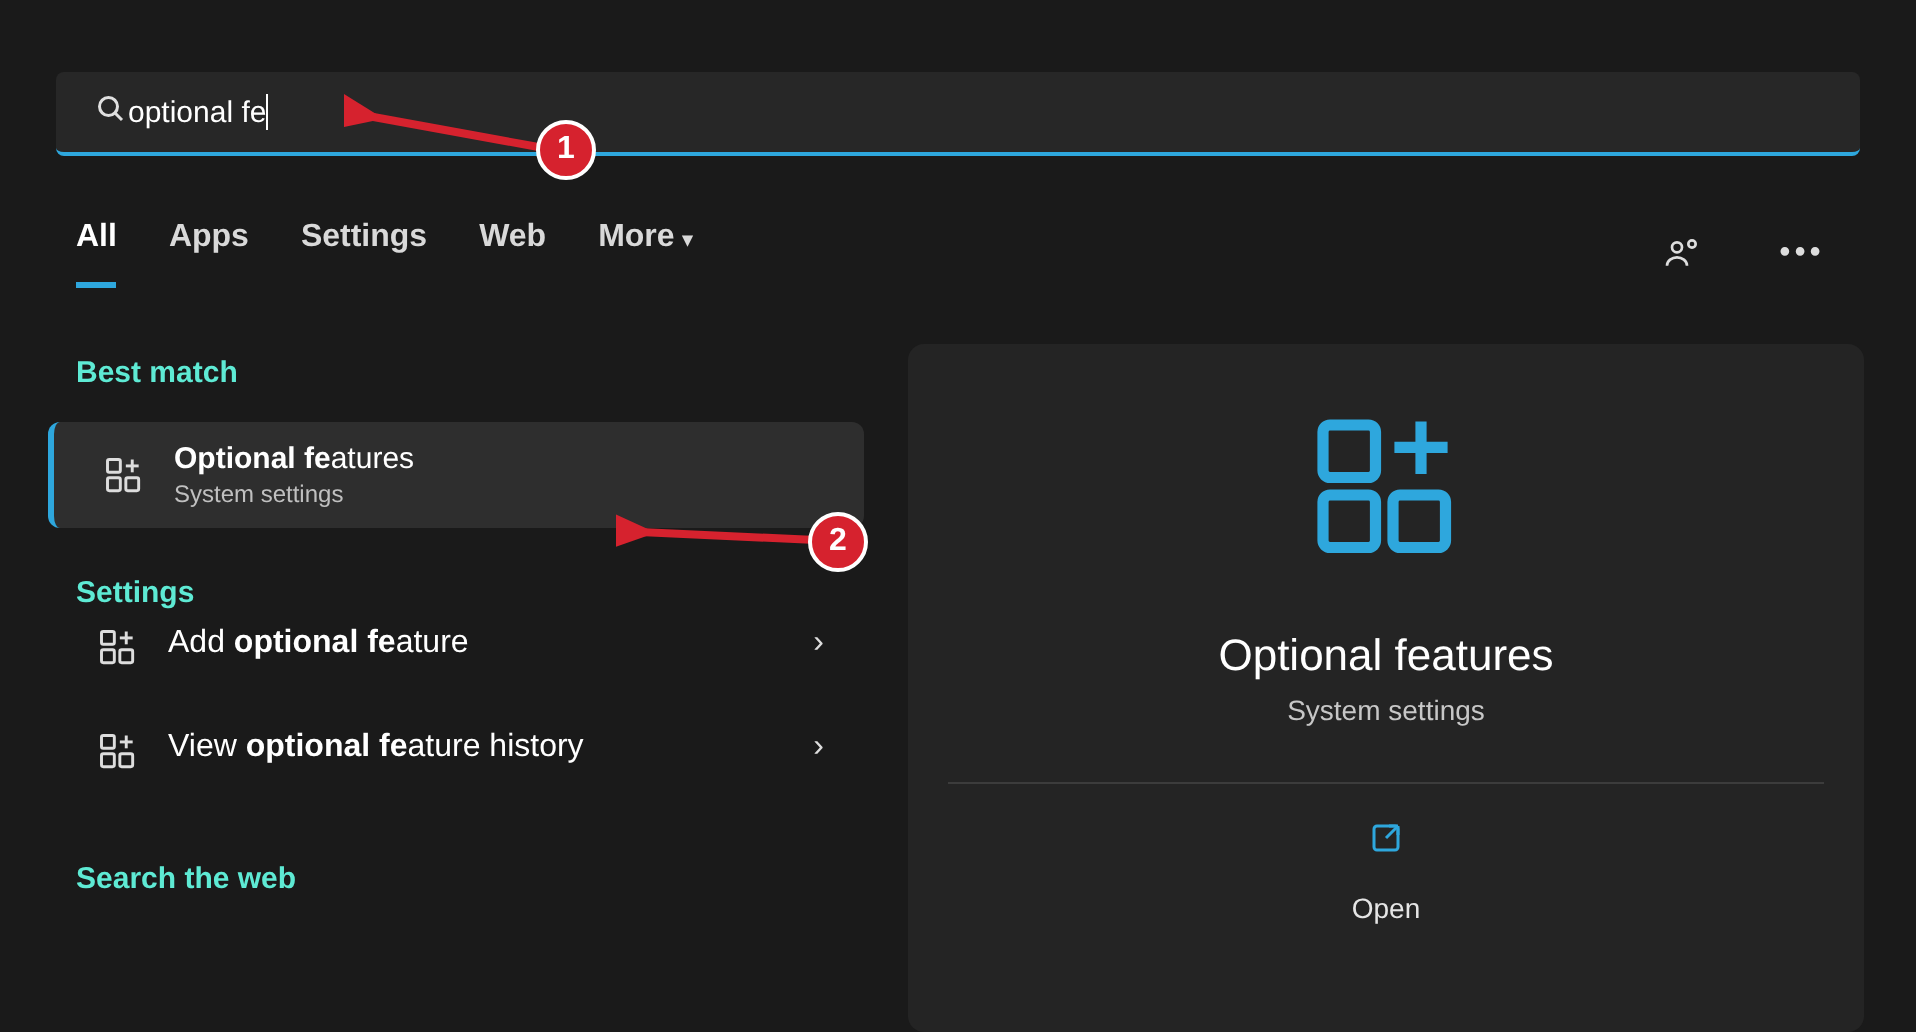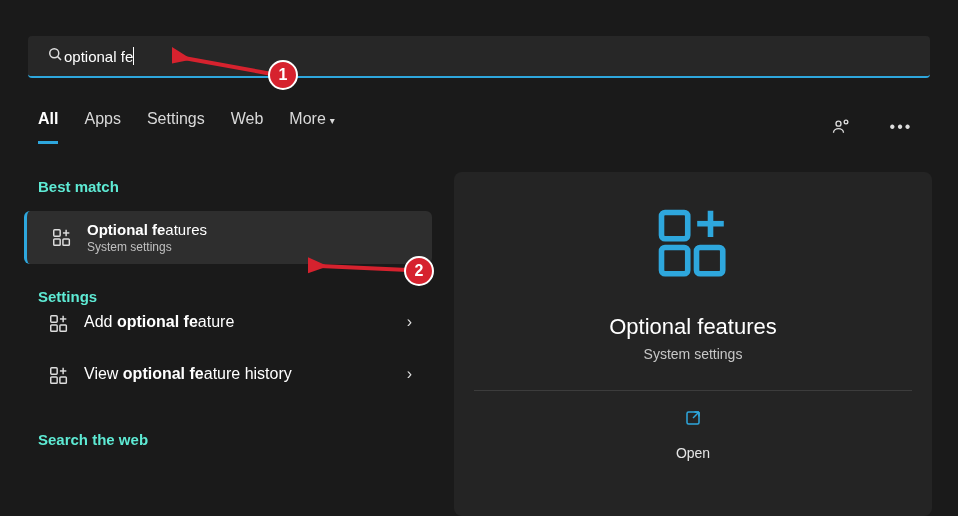--- a/index.html
+++ b/index.html
@@ -24,21 +24,21 @@
     .search-bar svg { width: 18px; height: 18px; stroke: #e0e0e0; }
     .cursor {
       display: inline-block; width: 1px; height: 18px;
       background: #fff; vertical-align: middle;
     }
     .tabs {
       position: absolute; top: 110px; left: 38px; right: 40px;
       display: flex; gap: 26px;
       font-size: 16px; color: #d9d9d9;
     }
-    .tab { padding-bottom: 10px; border-bottom: 3px solid transparent; cursor: pointer; }
+    .tab { padding-bottom: 10px; border-bottom: 3px solid transparent; cursor: pointer; font-weight: bold; }
     .tab.active { border-bottom-color: #2ea7dd; color: #fff; font-weight: 600; }
     .tab .chev { font-size: 10px; margin-left: 4px; }
     .tabs .spacer { flex: 1 }
     .tabs .icon-btn {
       width: 34px; height: 34px; border-radius: 4px;
       display: flex; align-items: center; justify-content: center;
       color: #ddd; cursor: pointer;
     }
     .section-header {
       font-size: 15px; font-weight: 600; color: #5eead4;

